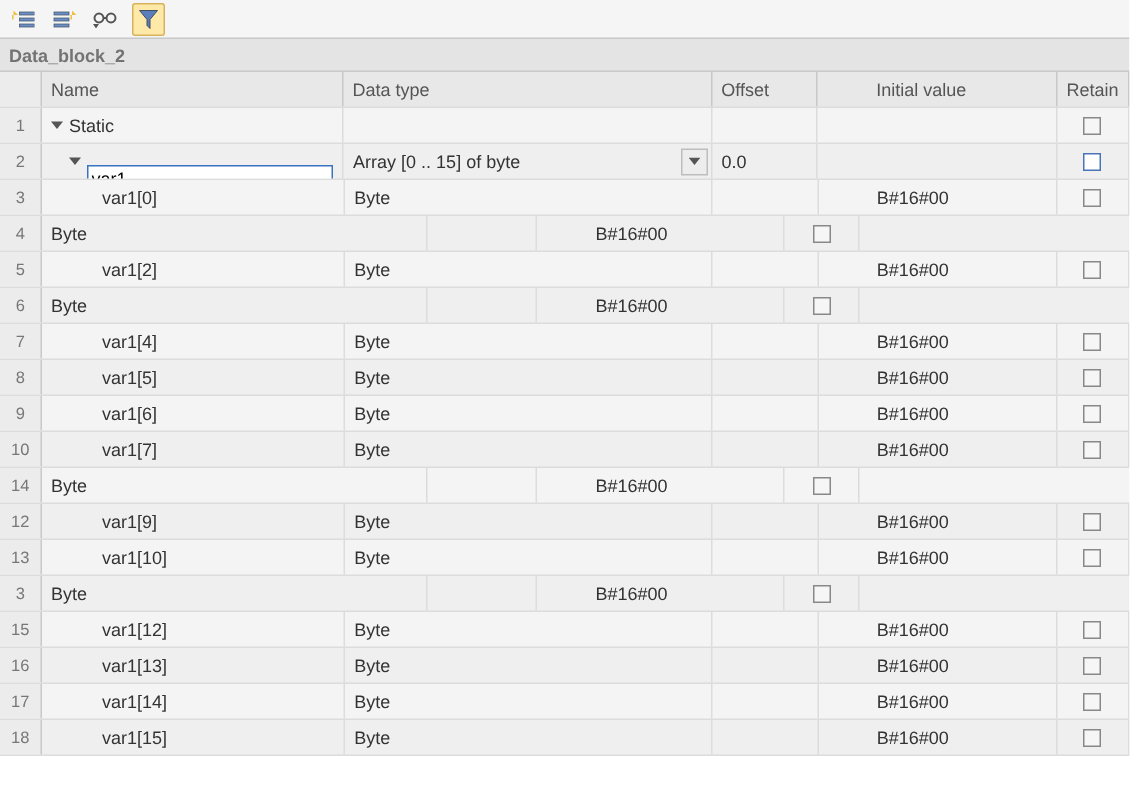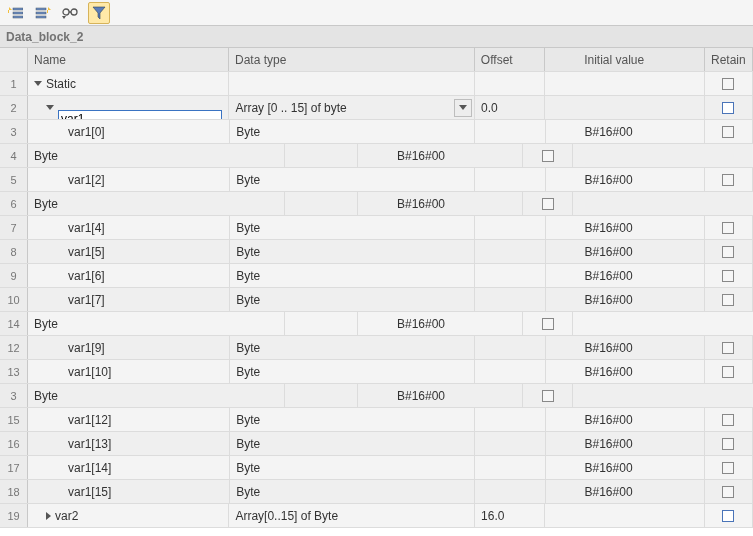--- a/index.html
+++ b/index.html
@@ -431,29 +431,14 @@
         </div>
         <div class="cell c-type">
           <span>Byte</span>
         </div>
         <div class="cell c-offset"></div>
         <div class="cell c-init">B#16#00</div>
         <div class="cell c-retain">
           <div class="chk"></div>
         </div>
       </div>
-      <div class="row">
-        <div class="rownum">19</div>
-        <div class="cell c-name indent1">
-          <span class="twisty right"></span>
-          <span>var2</span>
-        </div>
-        <div class="cell c-type">
-          <span>Array[0..15] of Byte</span>
-        </div>
-        <div class="cell c-offset">16.0</div>
-        <div class="cell c-init"></div>
-        <div class="cell c-retain">
-          <div class="chk enabled"></div>
-        </div>
-      </div>
     </div>
 </div>
 
 </body></html>

